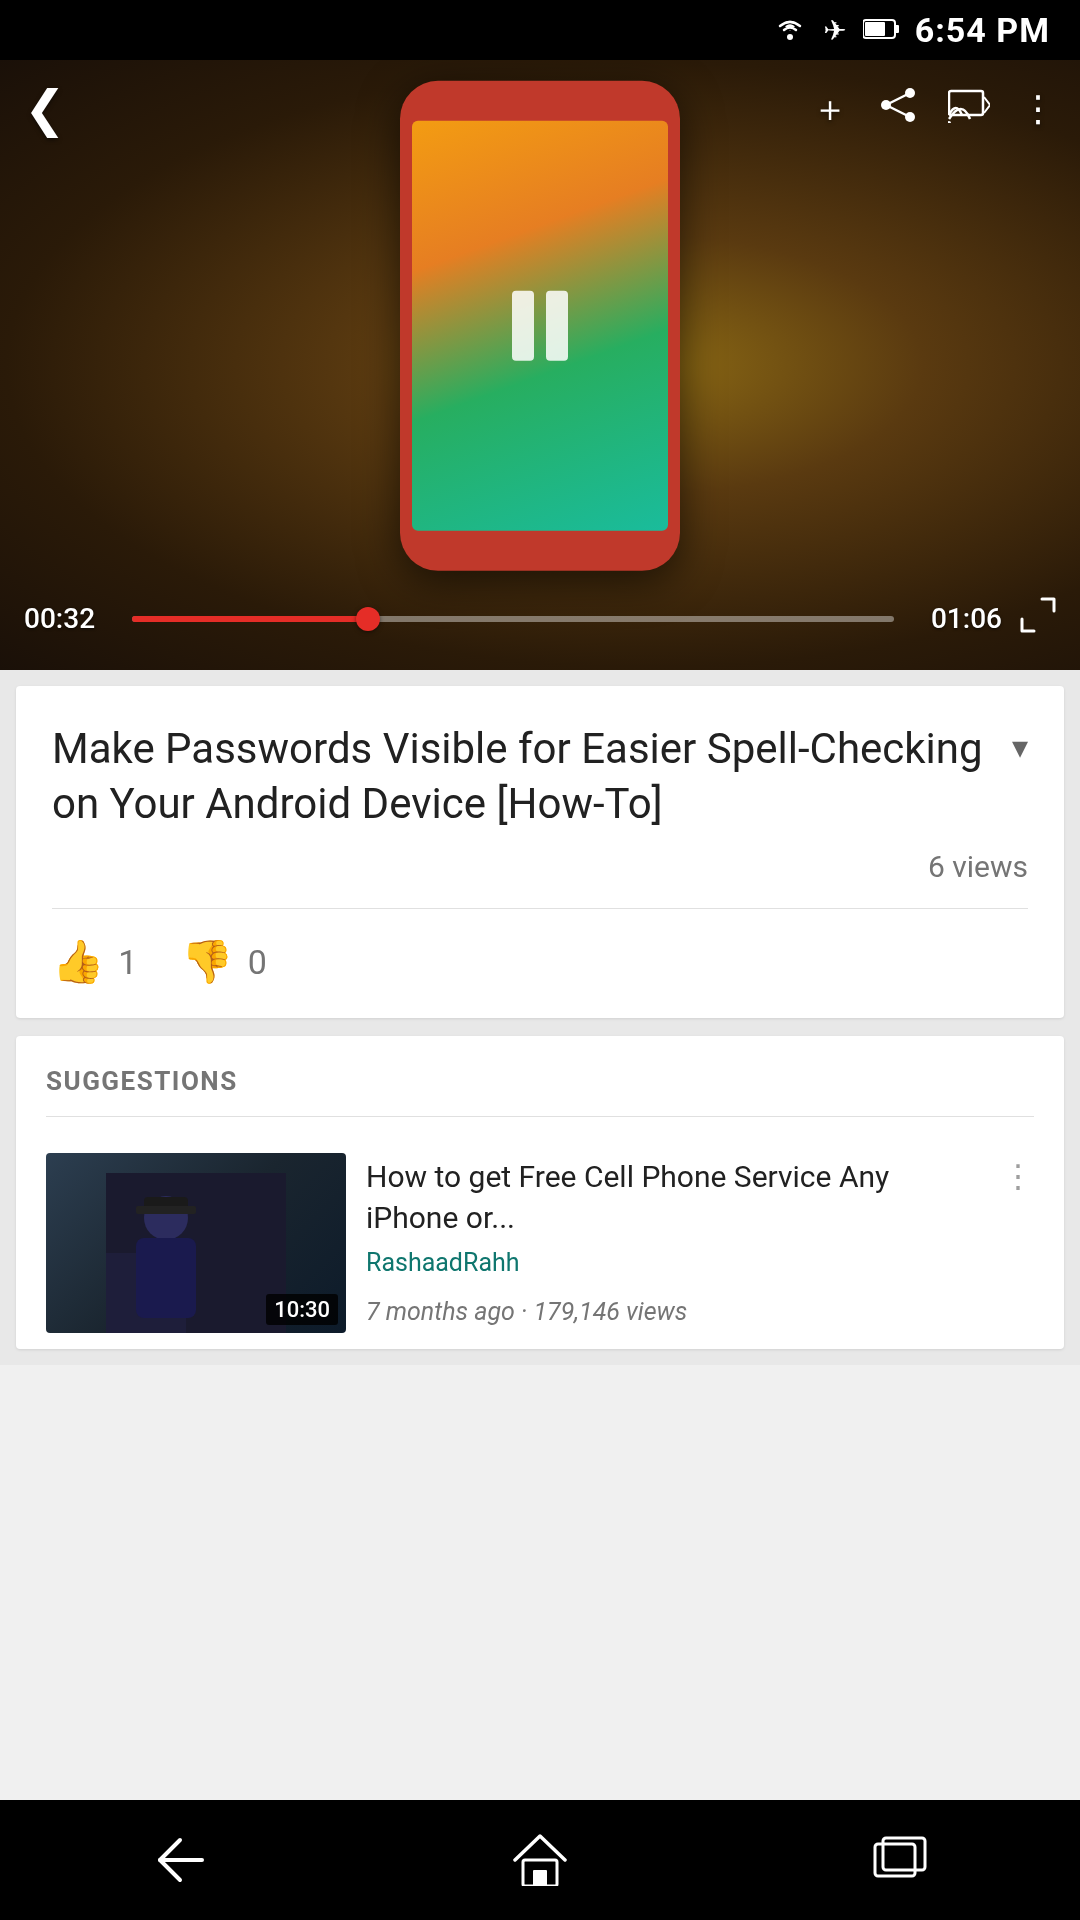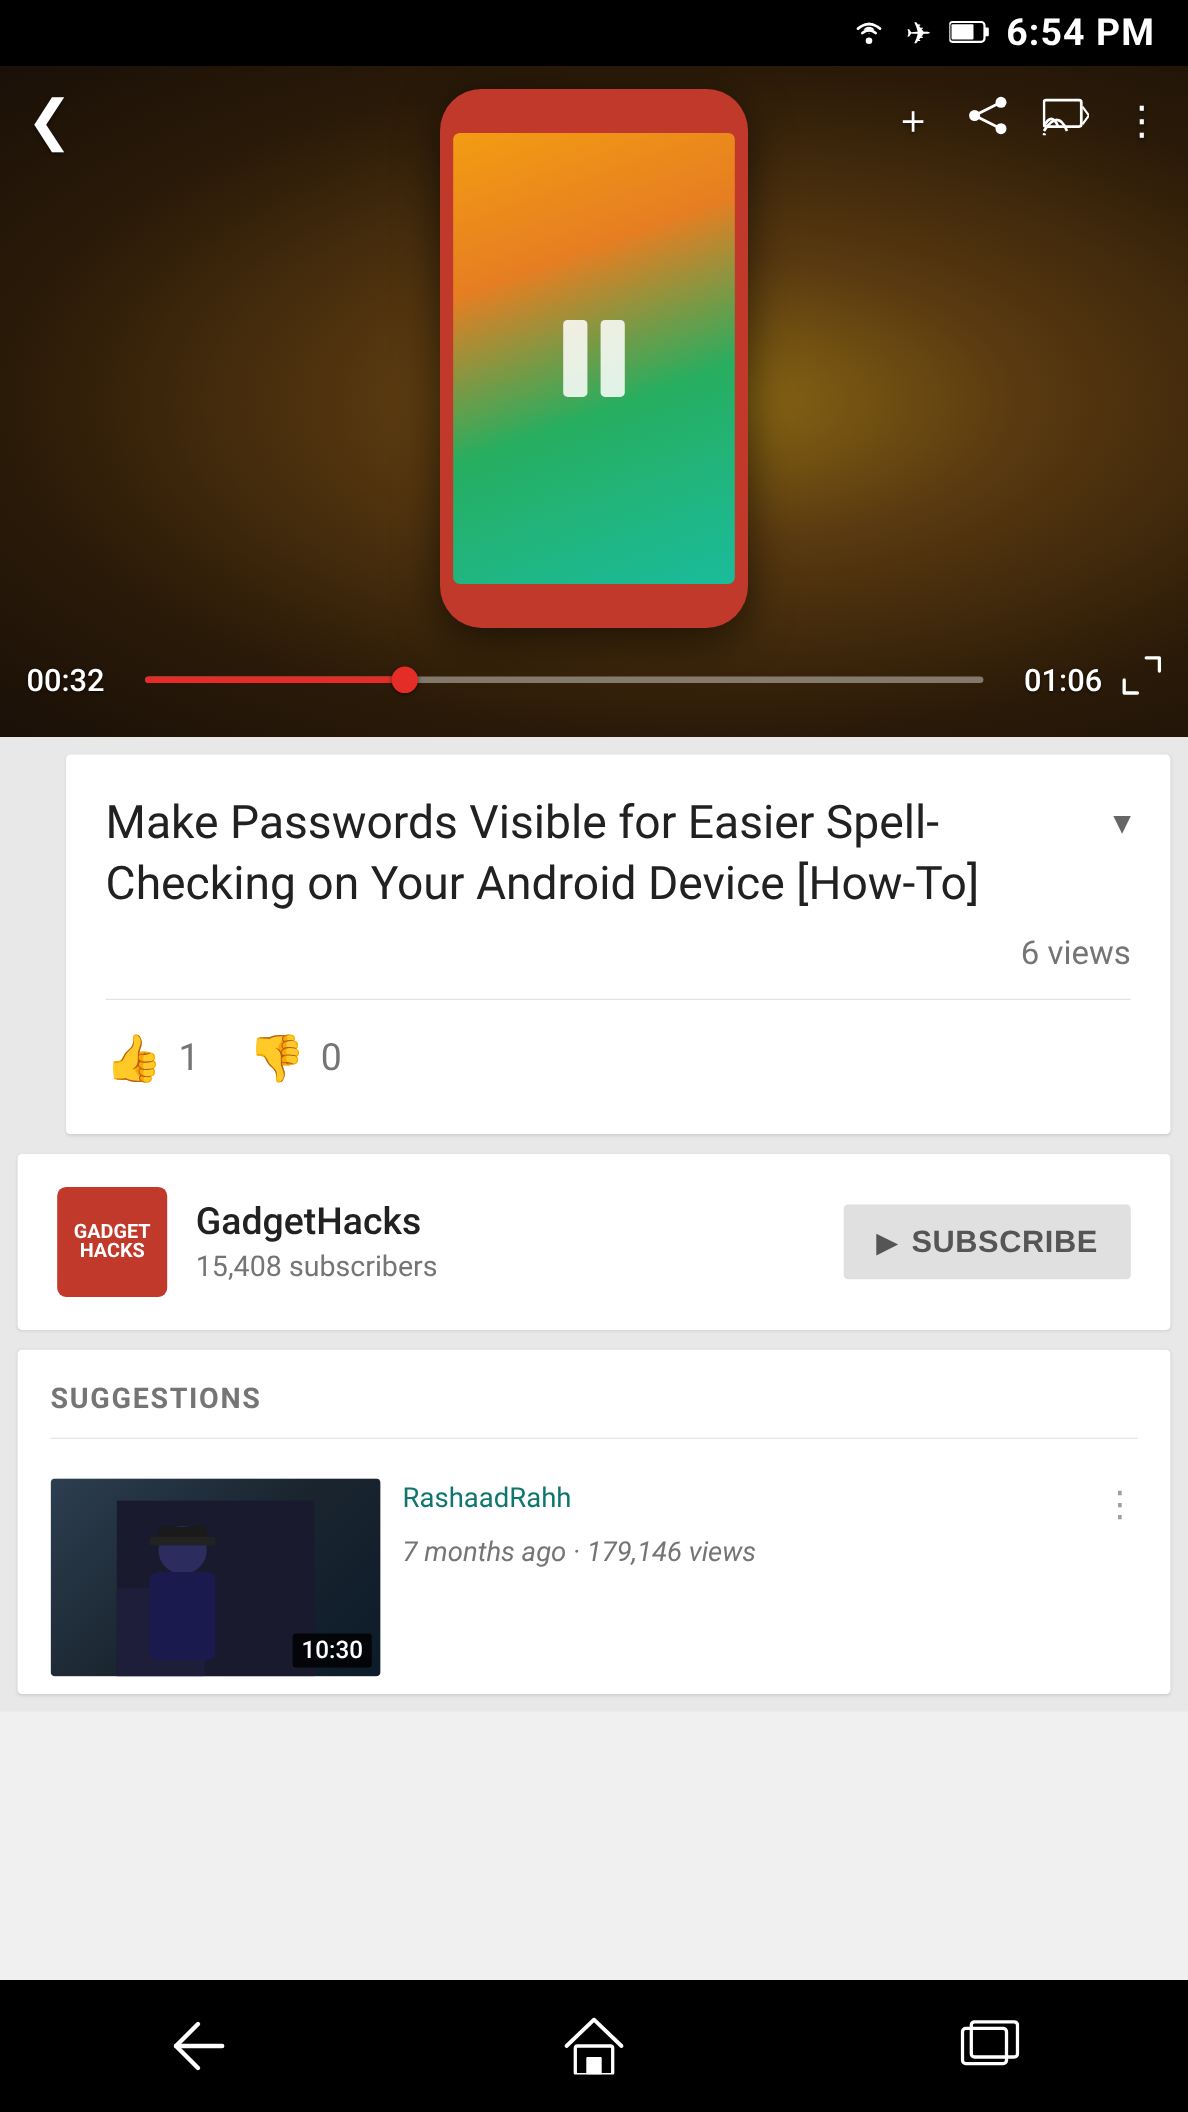--- a/index.html
+++ b/index.html
@@ -189,24 +189,23 @@
     
     .content-area {
       background: #e8e8e8;
       padding: 16px;
     }
 
     
     .video-info-card {
       background: #fff;
       border-radius: 4px;
-      padding: 36px 36px 44px;
+      padding: 36px 36px 32px;
       margin-bottom: 18px;
       box-shadow: 0 1px 3px rgba(0,0,0,0.1);
-      margin-left: 44px;
     }
     .video-title-row {
       display: flex;
       align-items: flex-start;
       justify-content: space-between;
       margin-bottom: 18px;
     }
     .video-title {
       font-size: 42px;
       font-weight: 400;
@@ -530,36 +529,20 @@
         <span class="thumb-icon">👍</span>
         <span class="thumb-count">1</span>
       </div>
       <div class="like-item">
         <span class="thumb-icon">👎</span>
         <span class="thumb-count">0</span>
       </div>
     </div>
   </div>
 
-  <div class="channel-card">
-    <div class="channel-info">
-      <div class="channel-avatar">
-        <span class="avatar-text-top">GADGET</span>
-        <span class="avatar-text-bottom">HACKS</span>
-      </div>
-      <div>
-        <div class="channel-name">GadgetHacks</div>
-        <div class="channel-subs">15,408 subscribers</div>
-      </div>
-    </div>
-    <button class="subscribe-btn">
-      <span class="subscribe-play">▶</span>
-      <span class="subscribe-label">SUBSCRIBE</span>
-    </button>
-  </div>
 
   <div class="suggestions-card">
     <div class="suggestions-header">SUGGESTIONS</div>
     <div class="suggestions-divider"></div>
 
     <div class="suggestion-item">
       <div class="suggestion-thumb">
         <div class="thumb-img">
 
           <div style="display:flex; align-items:flex-end; justify-content:center; width:100%; height:100%; padding-bottom:0;">
@@ -573,20 +556,21 @@
               <rect x="30" y="65" width="60" height="80" rx="8" fill="#1a1a4e"></rect>
 
               <rect x="38" y="24" width="44" height="12" rx="4" fill="#1a1a1a"></rect>
               <rect x="30" y="33" width="60" height="8" rx="2" fill="#222"></rect>
             </svg>
           </div>
         </div>
         <span class="thumb-duration">10:30</span>
       </div>
       <div class="suggestion-info">
+        <div class="suggestion-title">How to get Free Cell Phone Service Any iPhone or...</div>
         <div class="suggestion-channel">RashaadRahh</div>
         <div class="suggestion-meta">7 months ago · 179,146 views</div>
       </div>
       <span class="suggestion-more">⋮</span>
     </div>
   </div>
 
 </div>
 
 <div class="bottom-nav">

